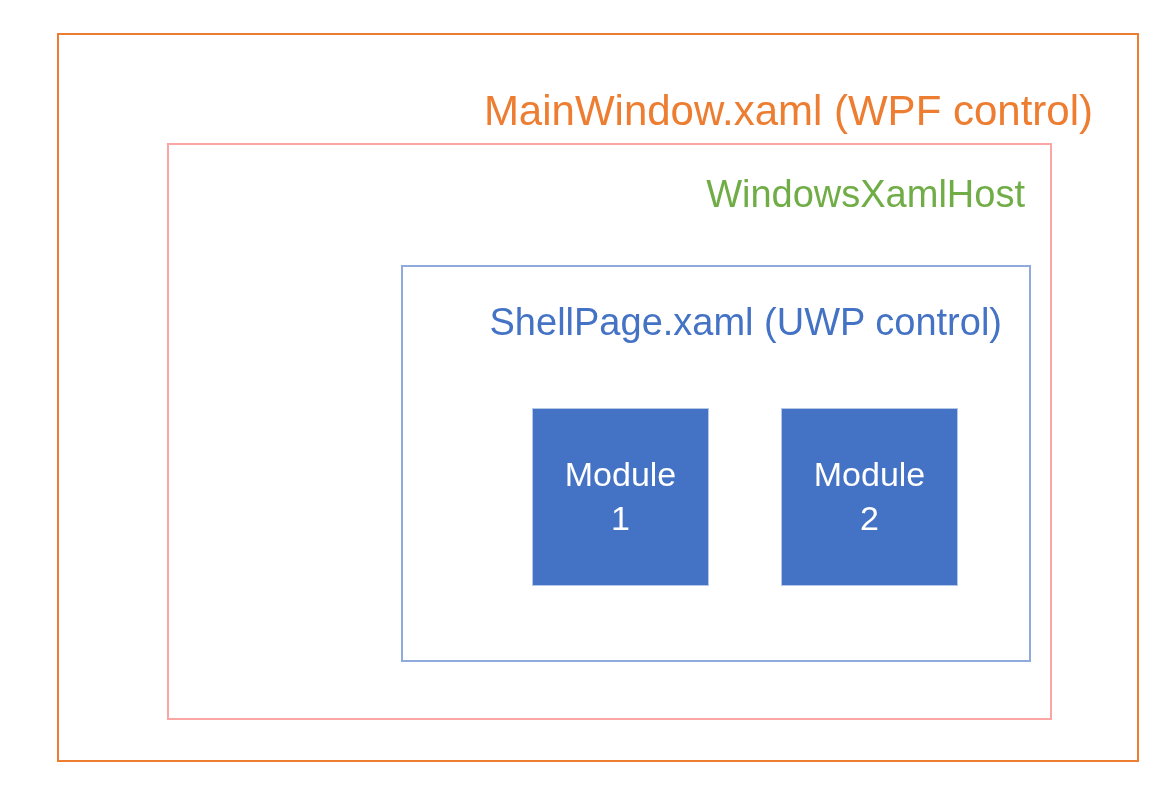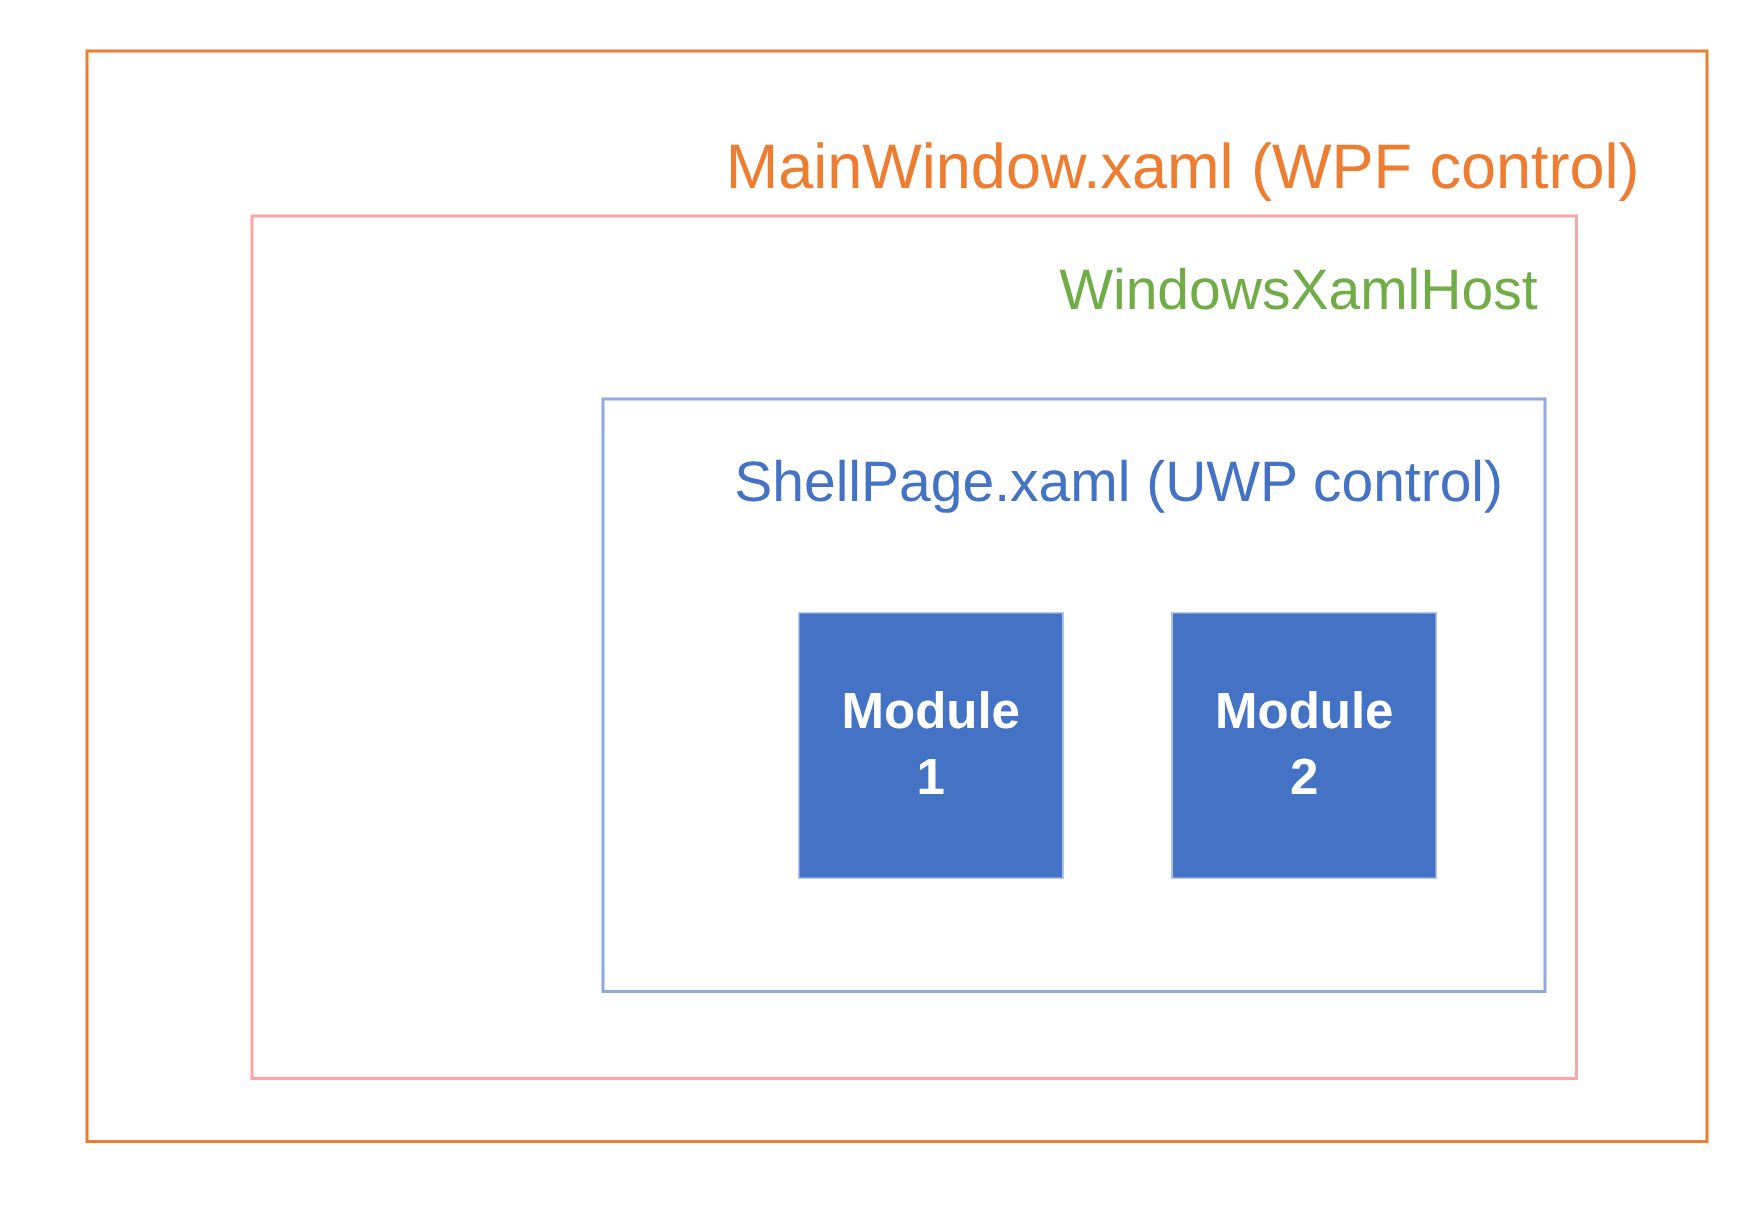--- a/index.html
+++ b/index.html
@@ -81,21 +81,20 @@
   }
 
   
   .module-row {
     position: absolute;
     left: 129px;   
     top: 141px;    
     display: flex;
     flex-direction: row;
     gap: 72px;
-    font-weight: bold;
   }
 
   .module-box {
     box-sizing: border-box;
     width: 177px;
     height: 178px;
     background: #4472C4;
     border: 1px solid #B4C7E7;
     display: flex;
     flex-direction: column;

